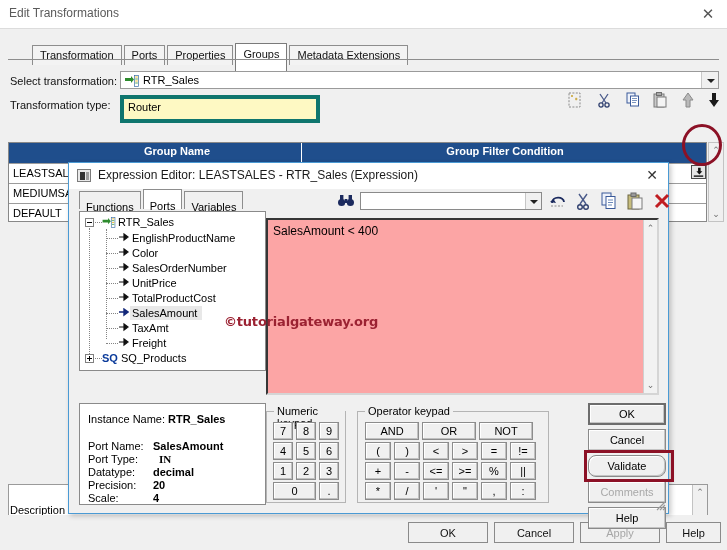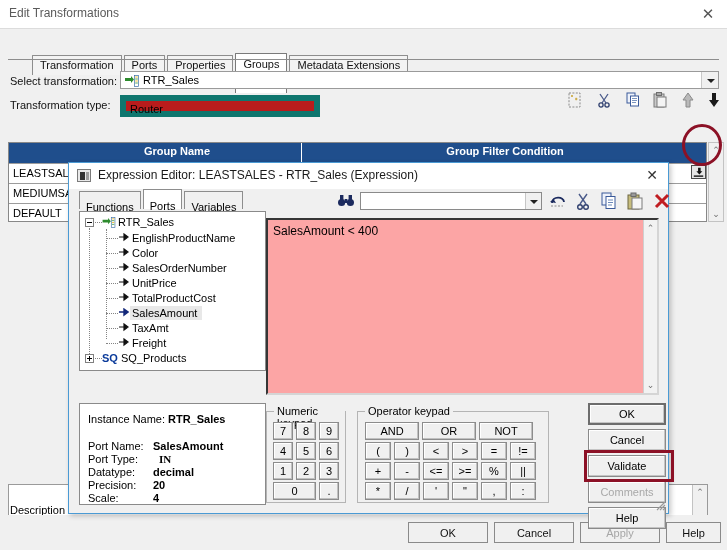--- a/index.html
+++ b/index.html
@@ -27,21 +27,21 @@
     color:#555; font-size:15px; line-height:20px; text-align:center;
     cursor:pointer;
   }
   .win-body {
     position:absolute; left:0; top:28px; width:727px; height:522px;
     background:#f0f0f0;
     border-top:1px solid #dcdcdc;
   }
 
   
-  .tabstrip { position:absolute; left:8px; top:26px; height:21px;padding-left:24px; }
+  .tabstrip { position:absolute; left:8px; top:16px; height:21px;padding-left:24px; }
   .tab {
     float:left; height:20px; line-height:19px; padding:0 7px;
     border:1px solid #8d8d8d; border-bottom:none; background:#f3f3f3;
     margin-right:2px; font-size:11px; color:#111; cursor:pointer;
     border-radius:1px 1px 0 0;
   }
   .tab.active {
     background:#ffffff; height:40px; line-height:21px; margin-top:-2px;
     border-color:#7a7a7a; font-weight:normal;
   }
@@ -59,21 +59,21 @@
     position:absolute; right:0; top:0; width:17px; height:16px;
     background:#f0f0f0; border-left:1px solid #c8c8c8;
     cursor:pointer;
   }
   .combo .arrow:after {
     content:""; position:absolute; left:5px; top:7px;
     border-left:4px solid transparent; border-right:4px solid transparent;
     border-top:4px solid #222;
   }
   .txtbox {
-    position:absolute; border:6px solid #0f766e; background:#b91c1c; height:22px;
+    position:absolute; border:4px solid #0f766e; background:#fef9c3; height:28px;
   }
   .txtbox .val { position:absolute; left:4px; top:2px; font-size:11px; }
 
   .xform-icon {
     position:absolute; left:4px; top:3px; width:14px; height:12px;
   }
 
   
   .tbicon {
     position:absolute; width:18px; height:18px; cursor:pointer;
@@ -595,25 +595,26 @@
       <div class="kbtn" style="left:7px;   top:70px; width:26px; height:18px; line-height:17px;">*</div>
       <div class="kbtn" style="left:36px;  top:70px; width:26px; height:18px; line-height:17px;">/</div>
       <div class="kbtn" style="left:65px;  top:70px; width:26px; height:18px; line-height:17px;">'</div>
       <div class="kbtn" style="left:94px;  top:70px; width:26px; height:18px; line-height:17px;">"</div>
       <div class="kbtn" style="left:123px; top:70px; width:26px; height:18px; line-height:17px;">,</div>
       <div class="kbtn" style="left:152px; top:70px; width:26px; height:18px; line-height:17px;">:</div>
     </div>
 
     <div class="rbtn default" style="left:519px; top:240px; width:78px; height:22px; line-height:19px;">OK</div>
     <div class="rbtn" style="left:519px; top:266px; width:78px; height:22px;">Cancel</div>
-    <div class="rbtn" style="left:519px; top:292px; width:78px; height:22px;">Validate</div>
+    <div class="rbtn" style="left:519px; top:292px; width:78px; height:22px;border-radius:8px;">Validate</div>
     <div class="rbtn disabled" style="left:519px; top:318px; width:78px; height:22px;">Comments</div>
     <div class="rbtn" style="left:519px; top:344px; width:78px; height:22px;">Help</div>
 
     <svg class="resize-grip" viewBox="0 0 12 12">
       <path d="M11 3 L3 11 M11 6 L6 11 M11 9 L9 11" stroke="#9a9a9a" stroke-width="1.2"></path>
     </svg>
   </div>
 
   <div class="redellipse" style="left:682px; top:124px; width:40px; height:42px;"></div>
   <div class="redbox" style="left:584px; top:450px; width:90px; height:32px;"></div>
 
+  <div class="watermark">©tutorialgateway.org</div>
 </div>
 
 </body></html>

